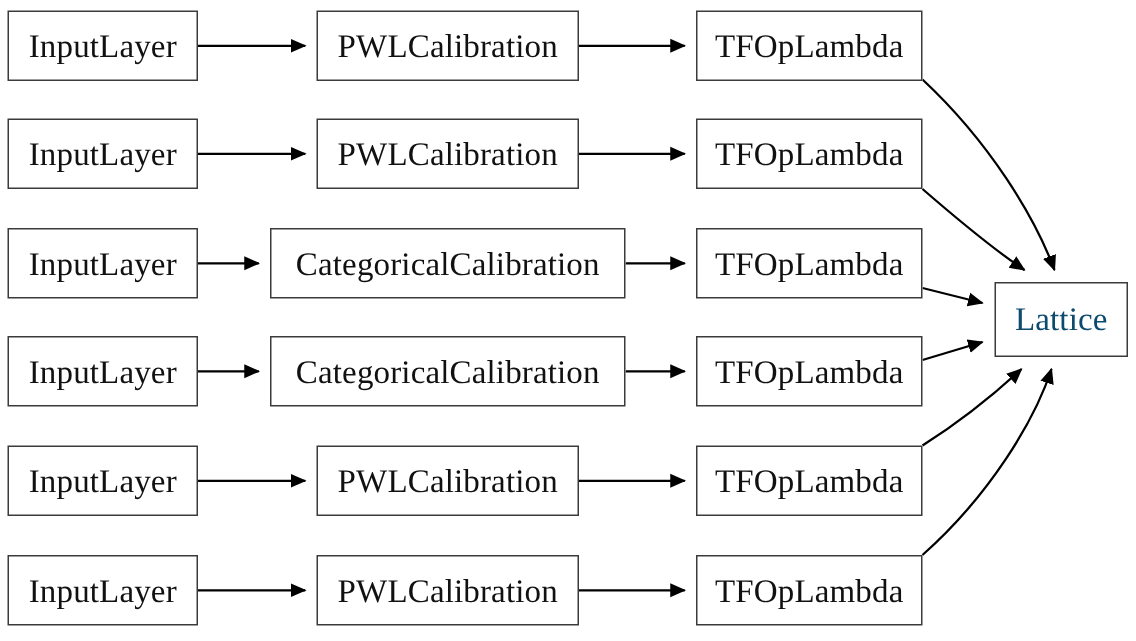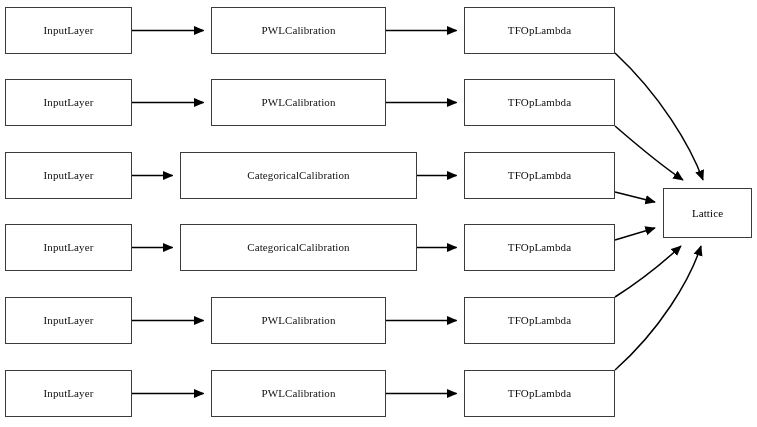--- a/index.html
+++ b/index.html
@@ -26,21 +26,21 @@
   }
   .node {
     position: absolute;
     box-sizing: border-box;
     background: #ffffff;
     border: 1.4px solid #3b3b3b;
     display: flex;
     align-items: center;
     justify-content: center;
     color: #111111;
-    font-size: 11px;
+    font-size: 22px;
     line-height: 1;
     letter-spacing: 0.1px;
     white-space: nowrap;
     z-index: 2;
   }
   .node-label {
     display: block;
   }
 </style>
 </head>
@@ -126,18 +126,18 @@
       </div>
       <div class="node" style="left: 464px; top: 224px; width: 151px; height: 47px; background: rgb(255, 255, 255); border-color: rgb(59, 59, 59); color: rgb(17, 17, 17);">
         <span class="node-label">TFOpLambda</span>
       </div>
       <div class="node" style="left: 464px; top: 297px; width: 151px; height: 47px; background: rgb(255, 255, 255); border-color: rgb(59, 59, 59); color: rgb(17, 17, 17);">
         <span class="node-label">TFOpLambda</span>
       </div>
       <div class="node" style="left: 464px; top: 370px; width: 151px; height: 47px; background: rgb(255, 255, 255); border-color: rgb(59, 59, 59); color: rgb(17, 17, 17);">
         <span class="node-label">TFOpLambda</span>
       </div>
-      <div class="node" style="left: 663px; top: 188px; width: 89px; height: 50px; background: rgb(255, 255, 255); border-color: rgb(59, 59, 59); color: #000000;">
+      <div class="node" style="left: 663px; top: 188px; width: 89px; height: 50px; background: rgb(255, 255, 255); border-color: rgb(59, 59, 59); color: #0c4a6e;">
         <span class="node-label">Lattice</span>
       </div>
     </div>
 
 </div>
 
 </body></html>

